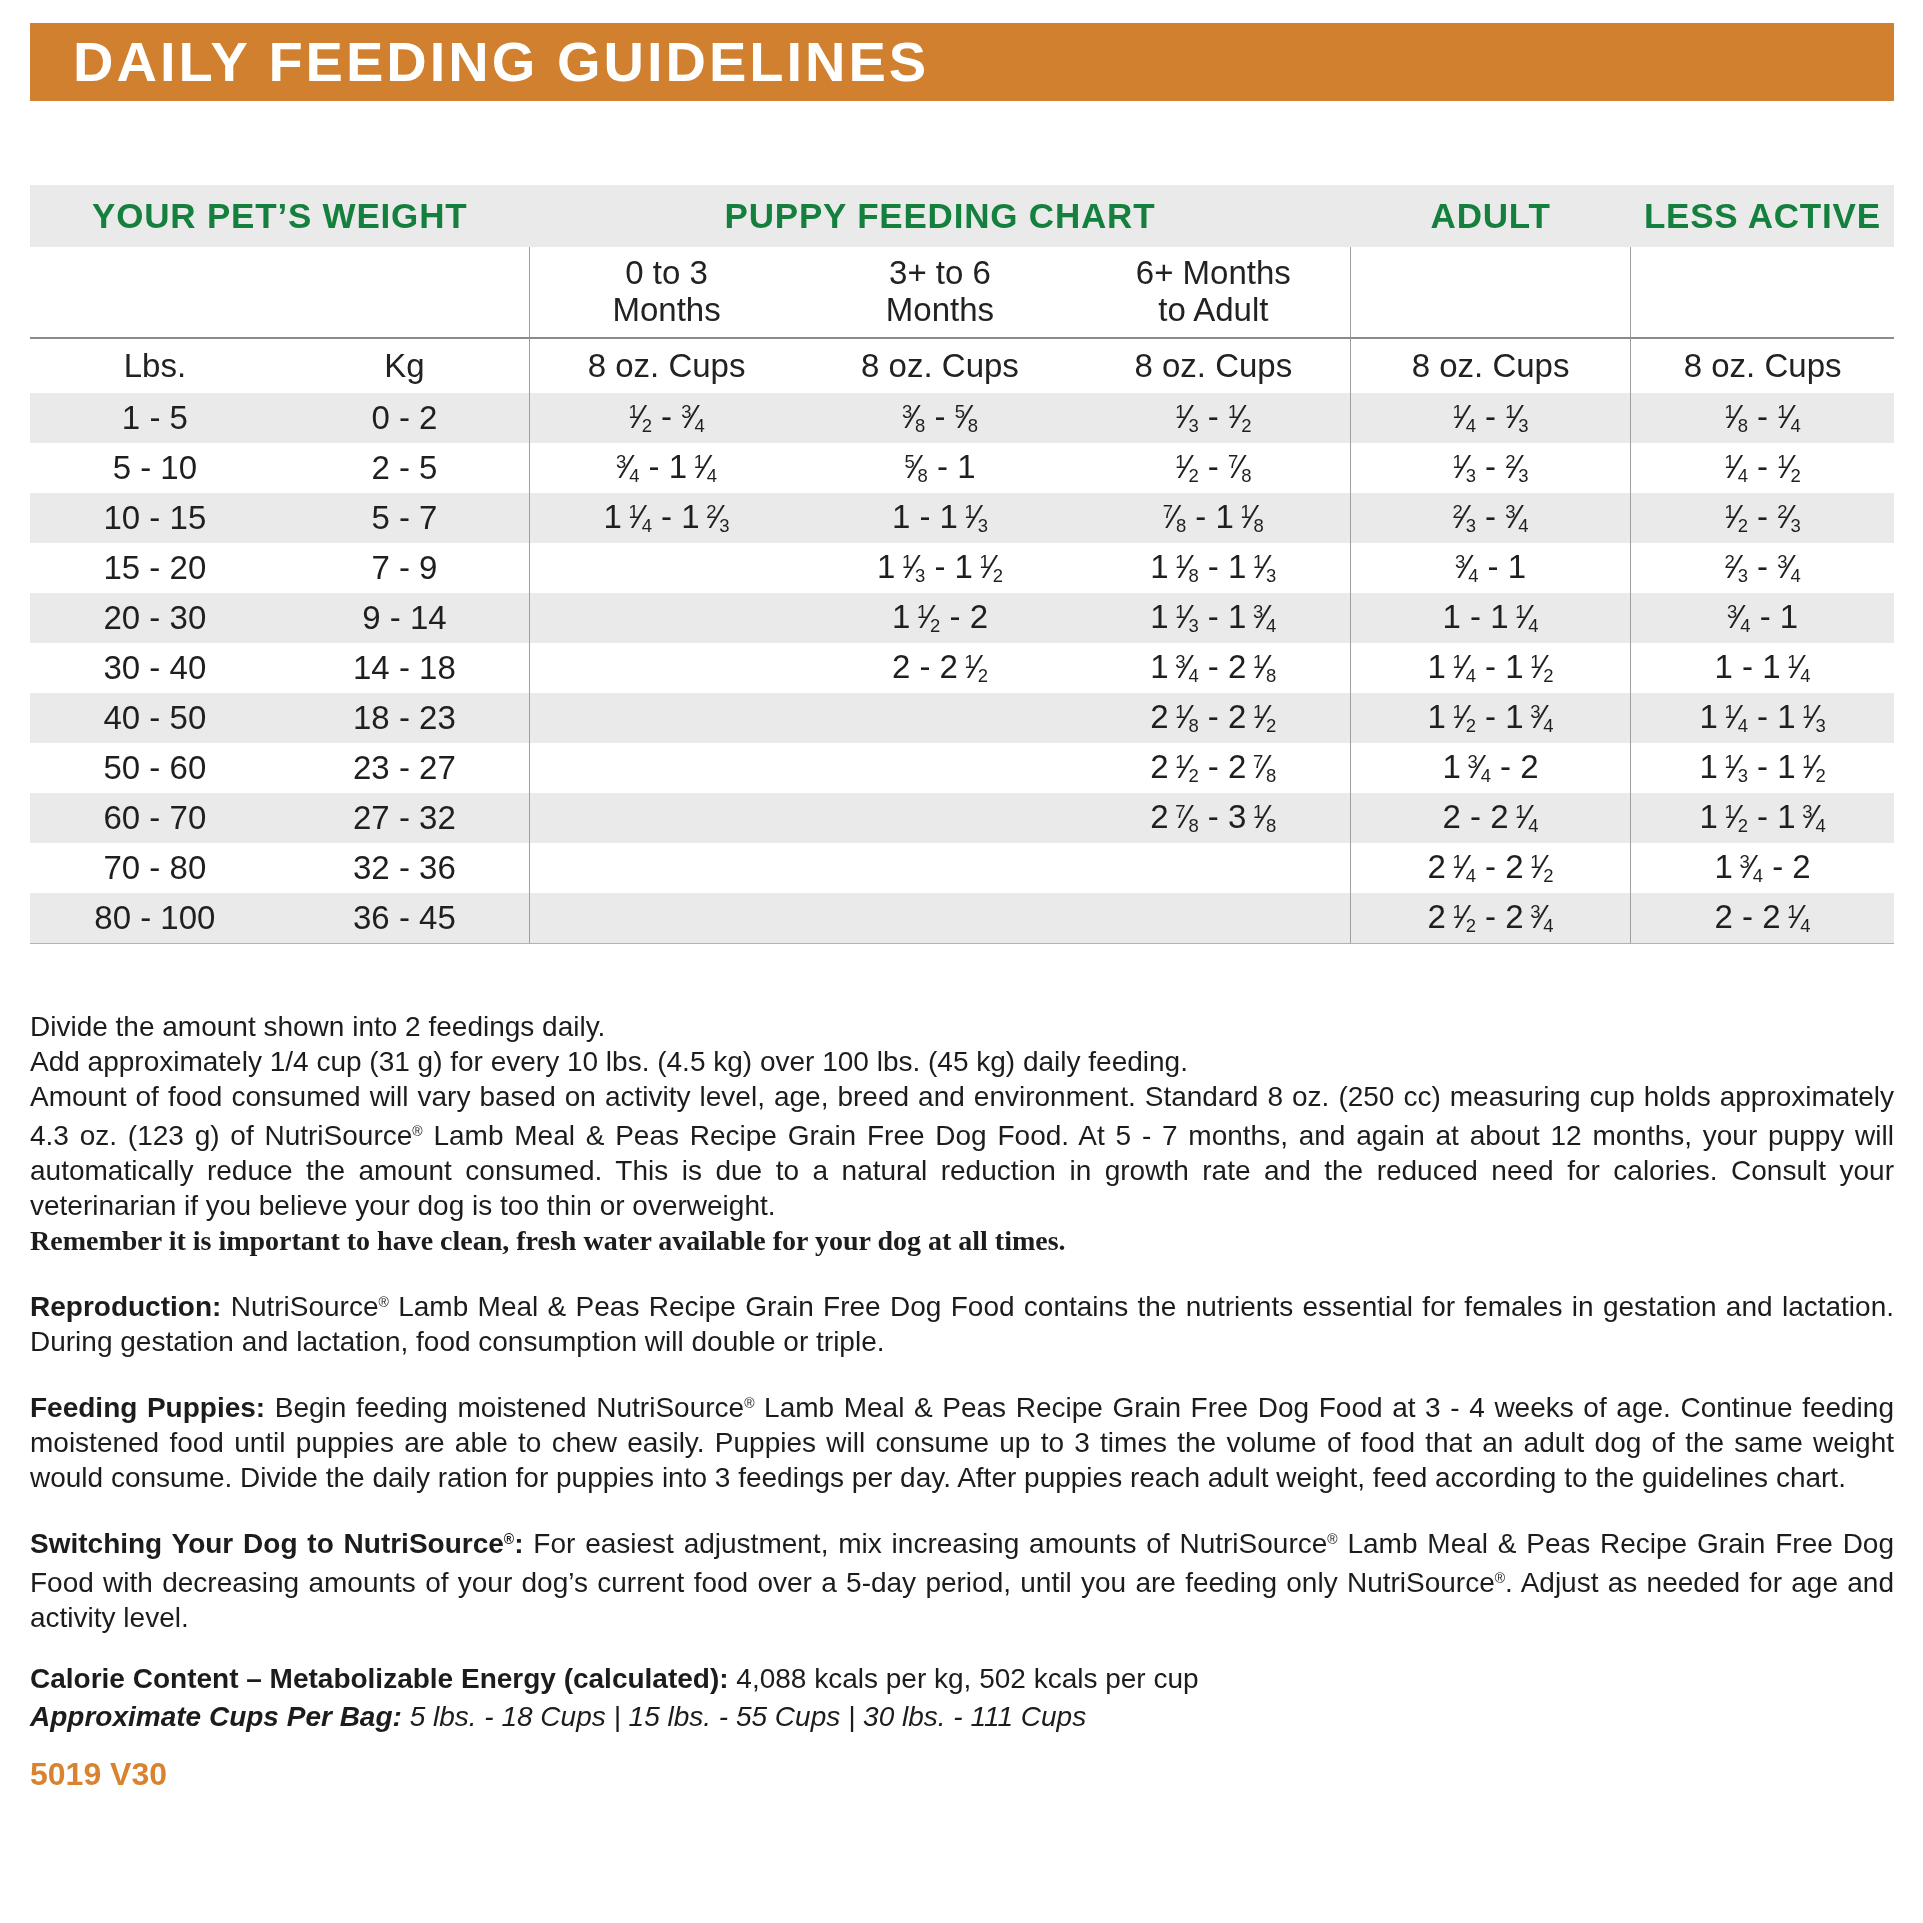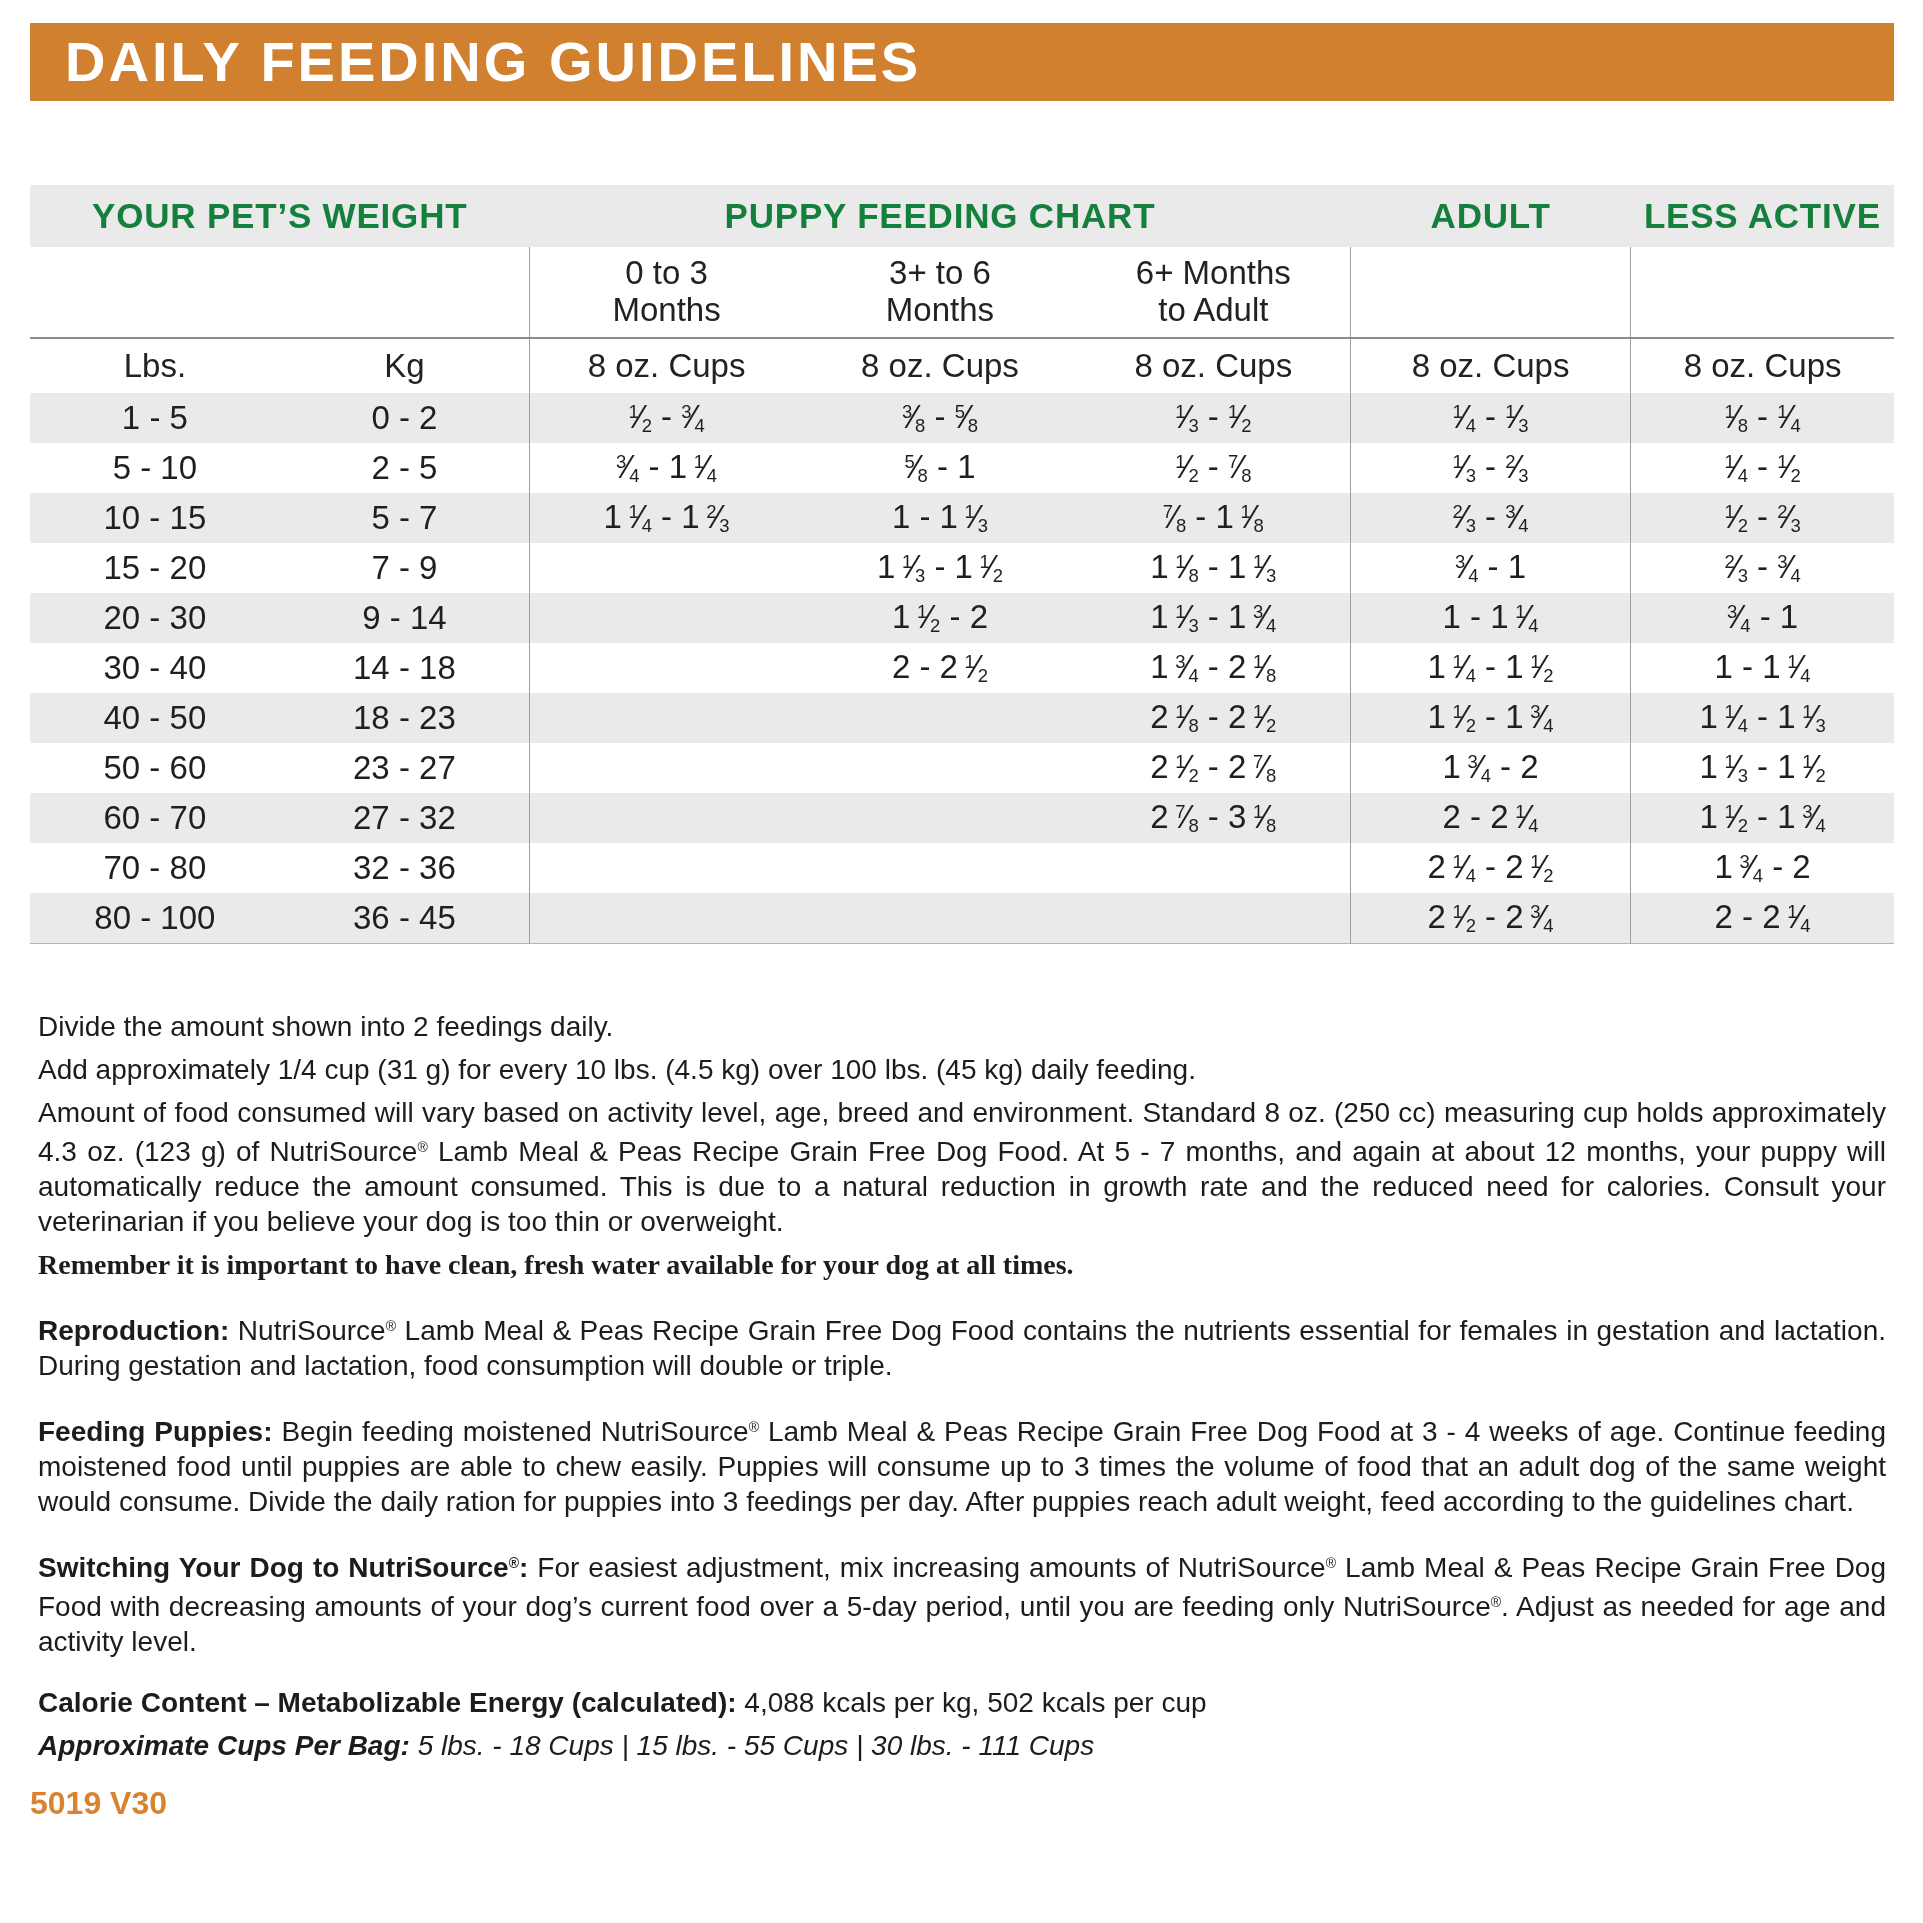--- a/index.html
+++ b/index.html
@@ -13,21 +13,21 @@
   .page { box-sizing: border-box; width: 1924px; height: 1923px; padding: 22.5px 30px 0 30px; overflow: hidden; }
 
   
   .title-bar {
     background: #D0802F;
     height: 78px;
     display: flex; align-items: center;
     padding: 0 27px;
   }
   .title-bar h1 {
-    margin: 8px;
+    margin: 16px;
     color: #ffffff;
     font-size: 56px;
     font-weight: 700;
     letter-spacing: 3px;
   }
 
   
   table.feeding {
     width: 100%;
     border-collapse: collapse;
@@ -73,21 +73,21 @@
 
   
   .fr { white-space: nowrap; }
   .fr .nu { font-size: 0.56em; vertical-align: 0.55em; }
   .fr .sl { font-size: 0.98em; margin: 0 -0.04em; }
   .fr .de { font-size: 0.56em; vertical-align: -0.24em; }
 
   
   .copy { font-size: 28px; line-height: 35px; color: #1c1c1c; }
   .intro { margin-top: 65px; }
-  .copy p { margin: 8px; }
+  .copy p { margin: 0; }
   .just { text-align: justify; }
   .bold { font-weight: 700; font-family: Liberation Serif, serif; }
   .section { margin-top: 27px; }
   .lbl { font-weight: 700; }
   .facts { margin-top: 25.6px; }
   .facts p + p { margin-top: 3px; font-style: italic; }
   sup.reg { font-size: 0.5em; vertical-align: 0.65em; letter-spacing: 0; }
 
   .code-line {
     margin-top: 22.5px;

